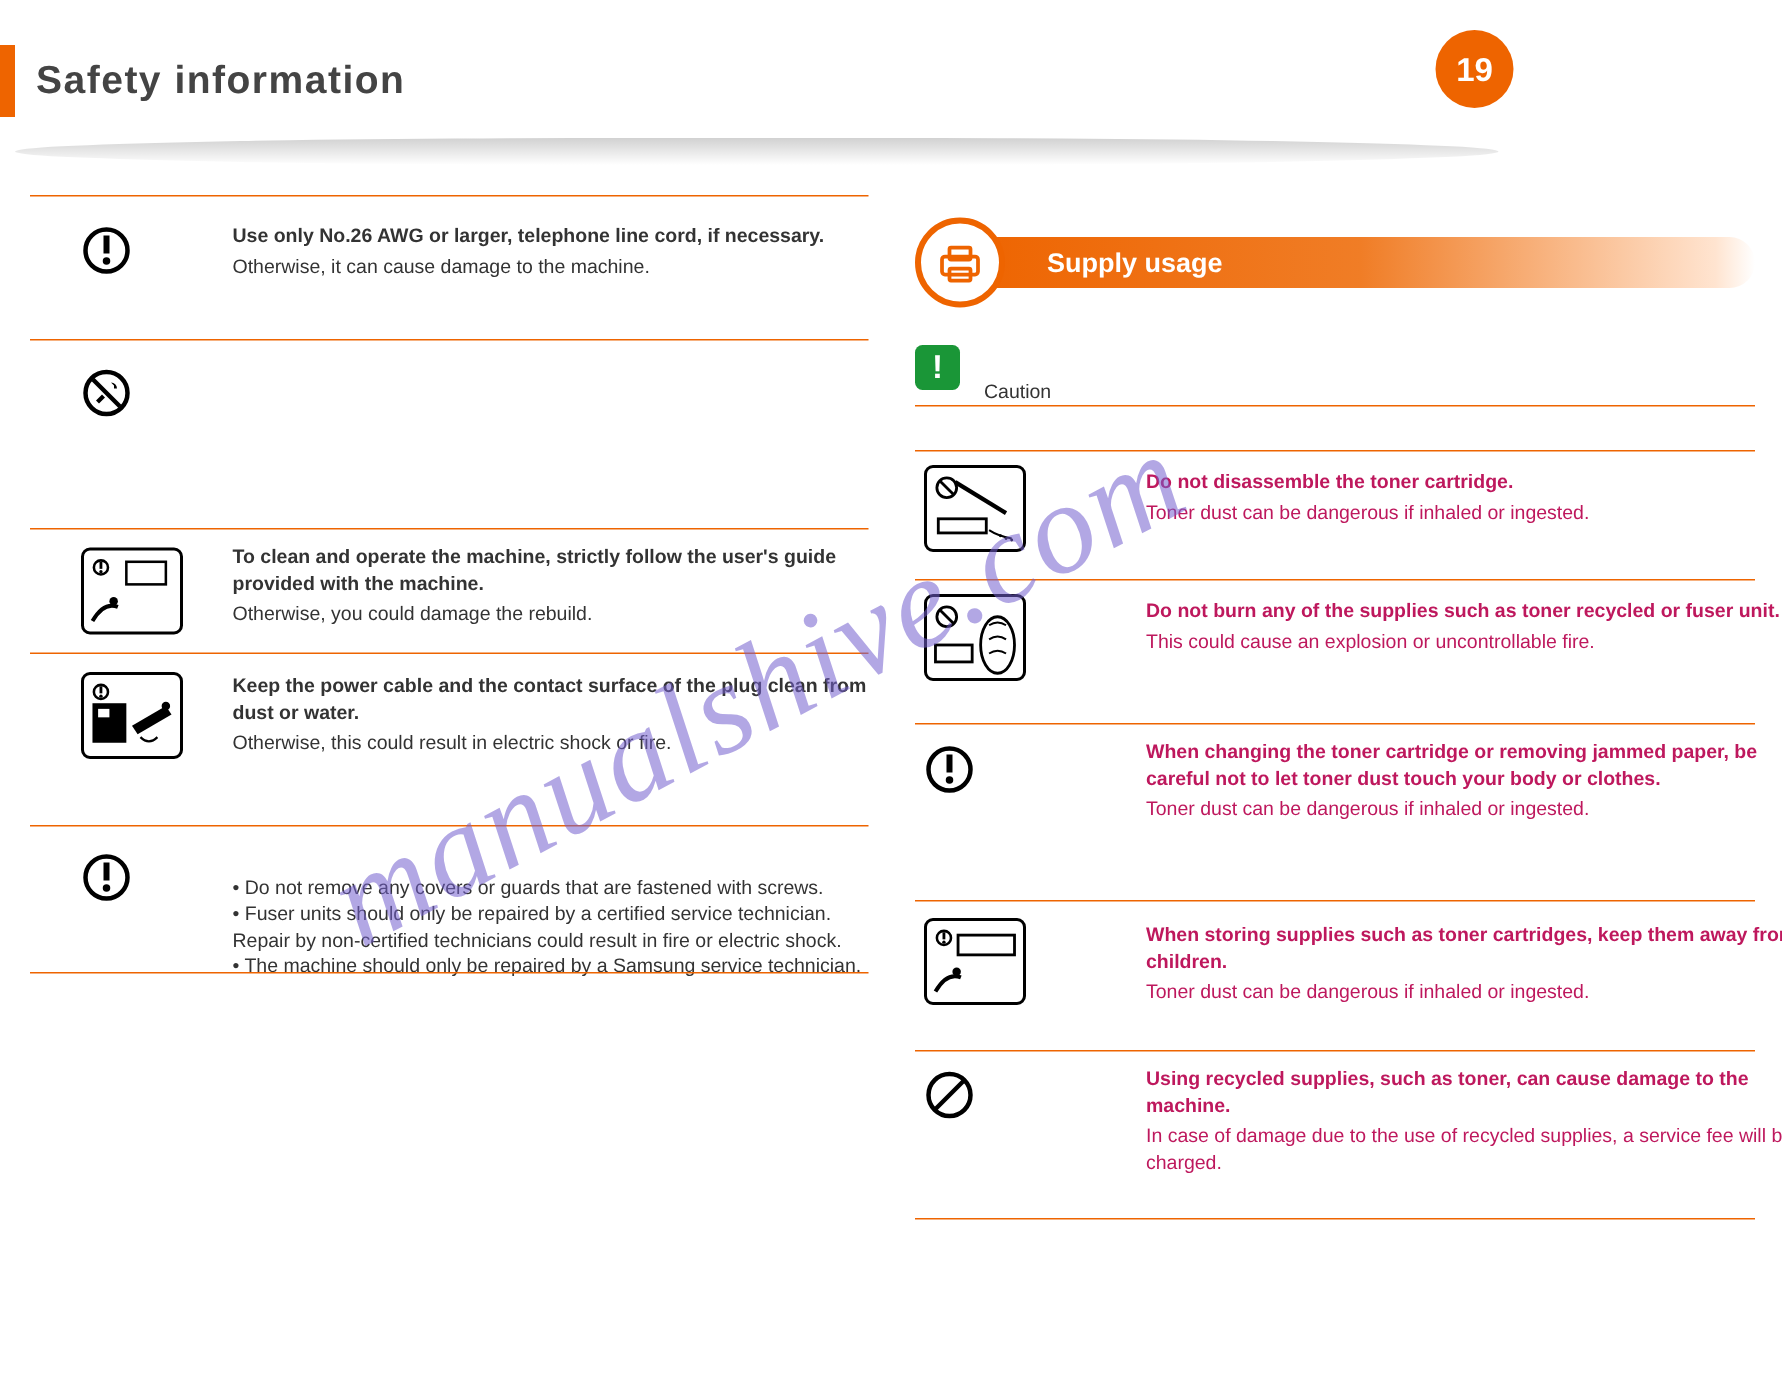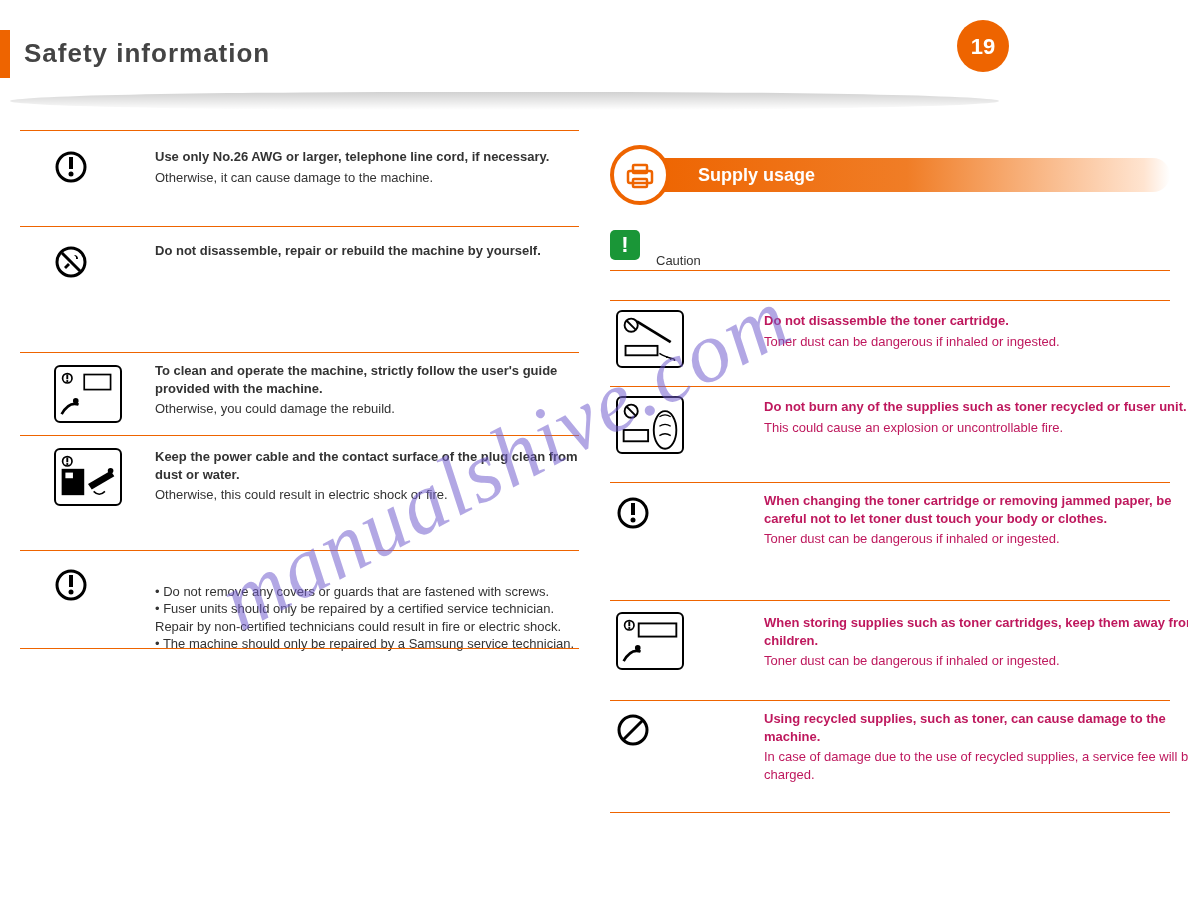--- a/index.html
+++ b/index.html
@@ -74,21 +74,20 @@
     <div class="hr-orange" style="top:96px; left:0; right:0;"></div>
 
     <div class="l-icon" style="top:115px;">
       <span class="circ-warn"><svg viewBox="0 0 34 34">
             <circle cx="17" cy="17" r="14" fill="none" stroke="#000" stroke-width="3"></circle>
             <line x1="8" y1="8" x2="26" y2="26" stroke="#000" stroke-width="3"></line>
             <path d="M10 22 l4 -4 l2 2 l-4 4 z M20 10 a4 4 0 0 1 4 4 l-2 0 l0 -2 z" fill="#000"></path>
           </svg></span>
     </div>
     <div class="l-text" style="top:112px;">
-      <span class="l-bold">Do not disassemble, repair or rebuild the machine by yourself.</span>
     </div>
 
     <div class="hr-orange" style="top:222px; left:0; right:0;"></div>
 
     <div class="l-icon" style="top:235px;">
       <div class="pictogram-box">
           <svg viewBox="0 0 68 58">
             <circle cx="12" cy="12" r="5" fill="none" stroke="#000" stroke-width="1.8"></circle>
             <rect x="11" y="8" width="2" height="5" fill="#000"></rect>
             <circle cx="12" cy="15" r="1.2" fill="#000"></circle>

